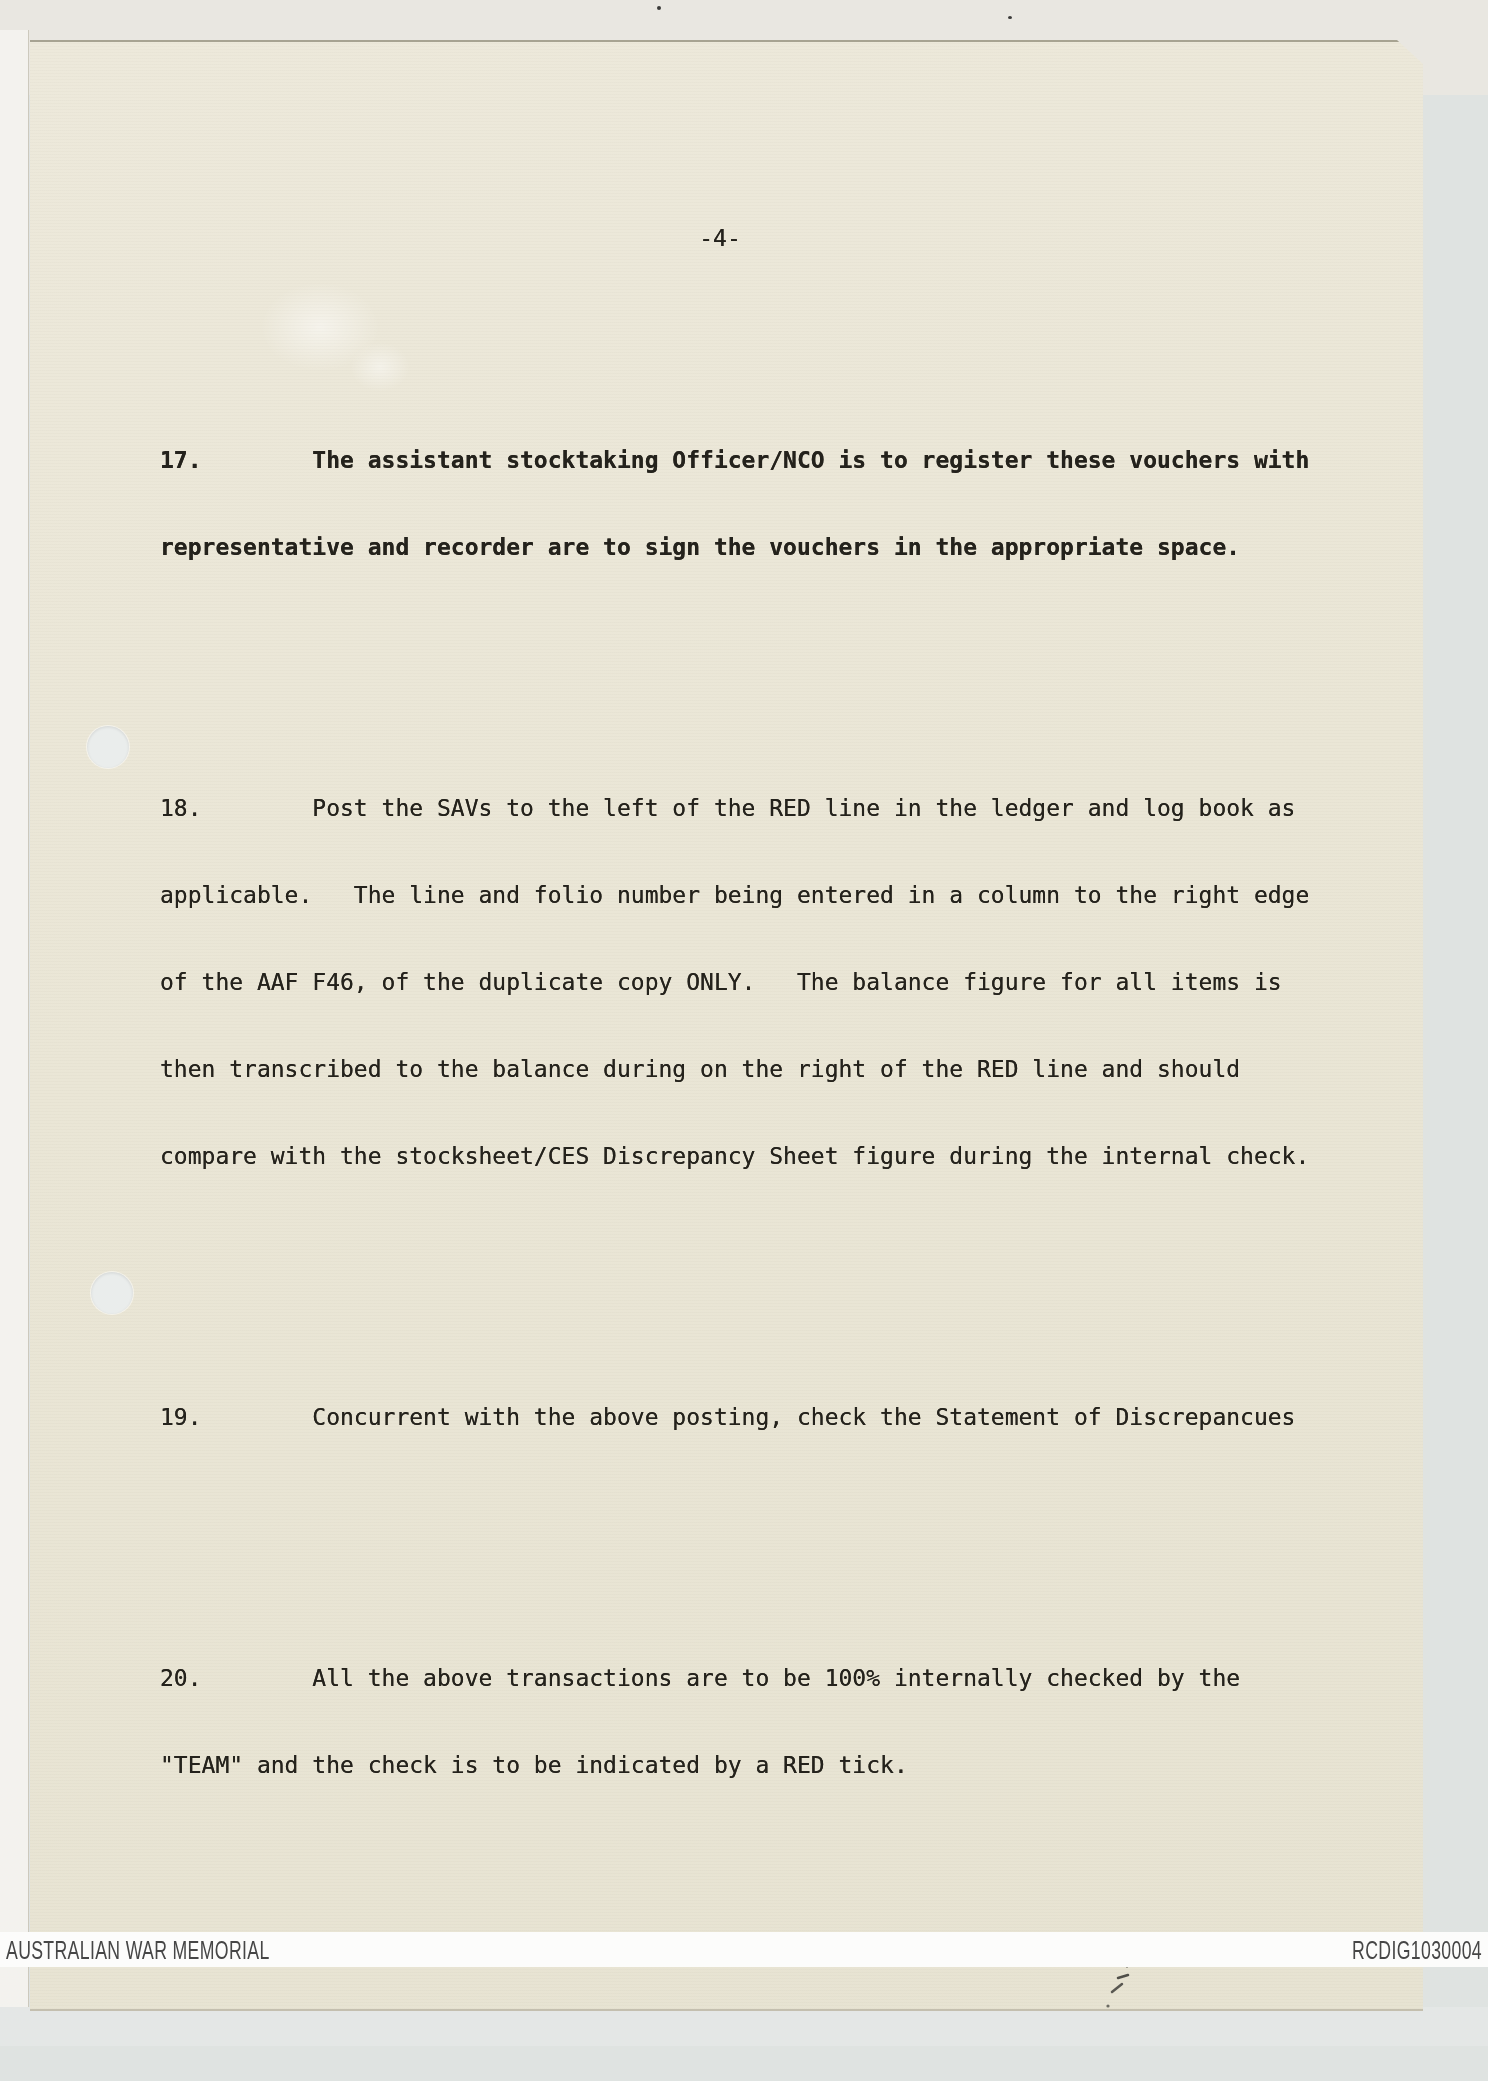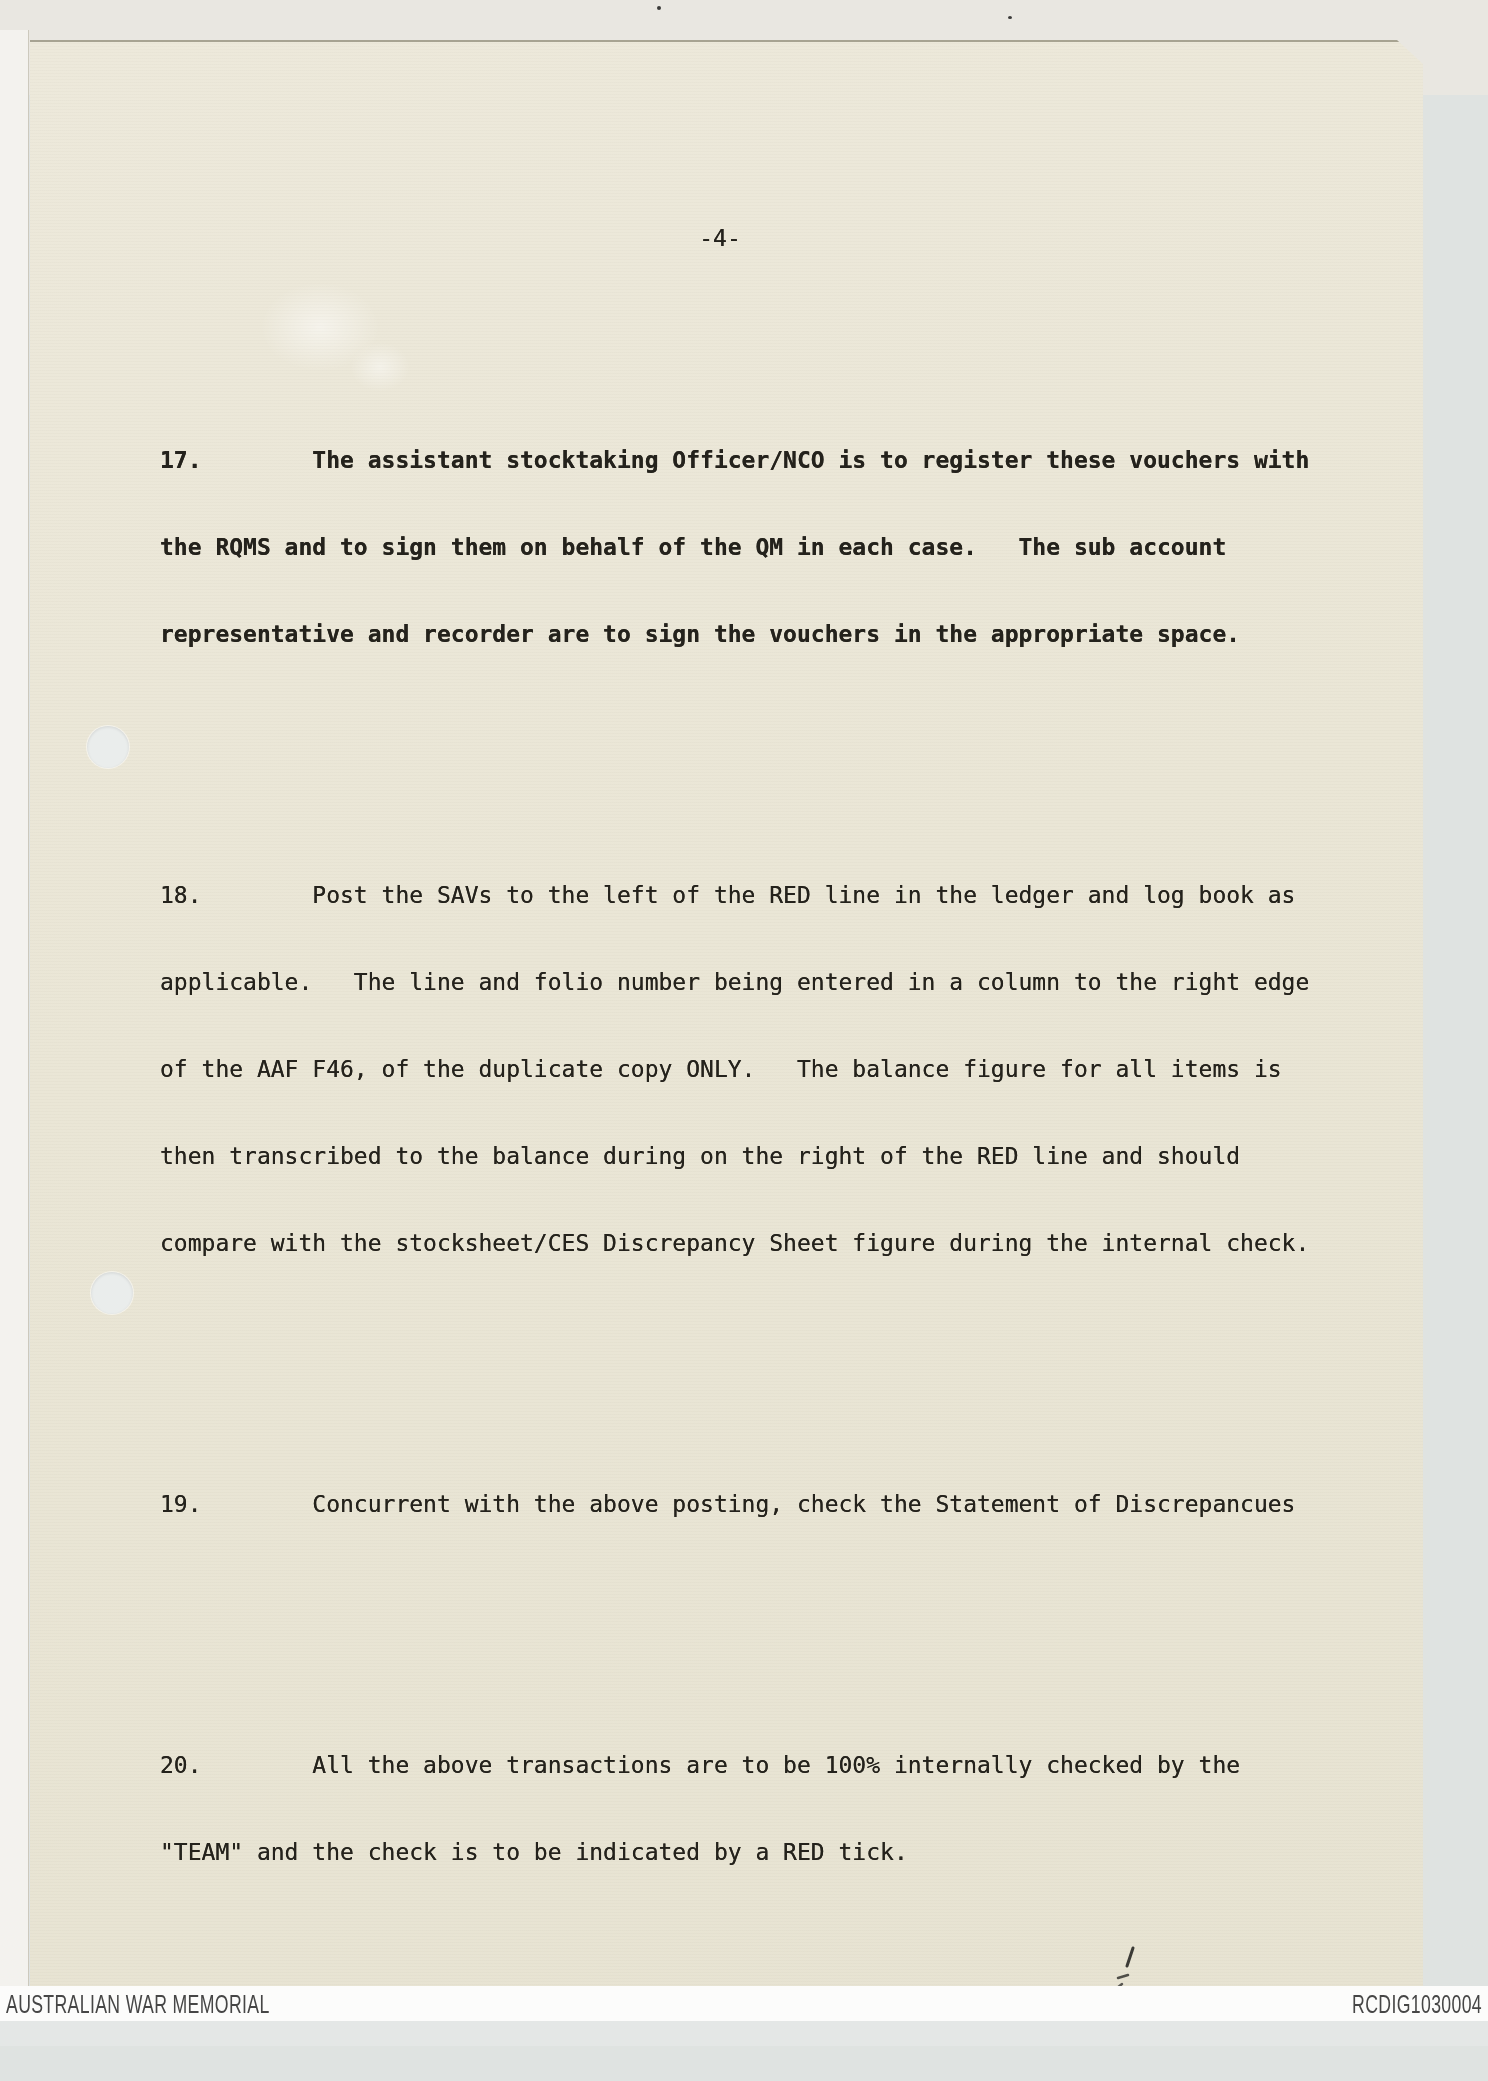--- a/index.html
+++ b/index.html
@@ -38,21 +38,21 @@
             text-shadow:0 0 .6px rgba(35,32,24,.85);}
   .page-num{text-align:center;margin-bottom:48px;}
   .para{margin-top:29px;}
   .para.first{margin-top:0;font-weight:bold;}
   .tline{height:29px;}
 
   .pen-marks{position:absolute;left:1100px;top:1940px;}
   .speck{position:absolute;background:#3a3a38;border-radius:50%;}
 
   
-  .footer-bar{position:absolute;left:0;top:1986px;width:1488px;height:35px;background:#fcfcfb;}
+  .footer-bar{position:absolute;left:0;top:1932px;width:1488px;height:35px;background:#fcfcfb;}
   .footer-label{position:absolute;top:3px;font-family:"Liberation Sans",sans-serif;
         font-size:26px;font-weight:400;color:#464646;letter-spacing:.5px;white-space:nowrap;}
   .footer-label.left{left:6px;transform:scaleX(.68);transform-origin:left center;}
   .footer-label.right{right:6px;transform:scaleX(.68);transform-origin:right center;}
 </style>
 </head>
 <body>
 
 <div id="stage">
 
@@ -66,21 +66,20 @@
   </div>
 
   <div class="hole h1"></div>
   <div class="hole h2"></div>
 
   <div class="doc-text">
     <div class="page-num">-4-</div>
 
     <div class="para first">
       <div class="tline">17.        The assistant stocktaking Officer/NCO is to register these vouchers with</div>
-      <div class="tline">the RQMS and to sign them on behalf of the QM in each case.   The sub account</div>
       <div class="tline">representative and recorder are to sign the vouchers in the appropriate space.</div>
     </div>
 
     <div class="para">
       <div class="tline">18.        Post the SAVs to the left of the RED line in the ledger and log book as</div>
       <div class="tline">applicable.   The line and folio number being entered in a column to the right edge</div>
       <div class="tline">of the AAF F46, of the duplicate copy ONLY.   The balance figure for all items is</div>
       <div class="tline">then transcribed to the balance during on the right of the RED line and should</div>
       <div class="tline">compare with the stocksheet/CES Discrepancy Sheet figure during the internal check.</div>
     </div>

